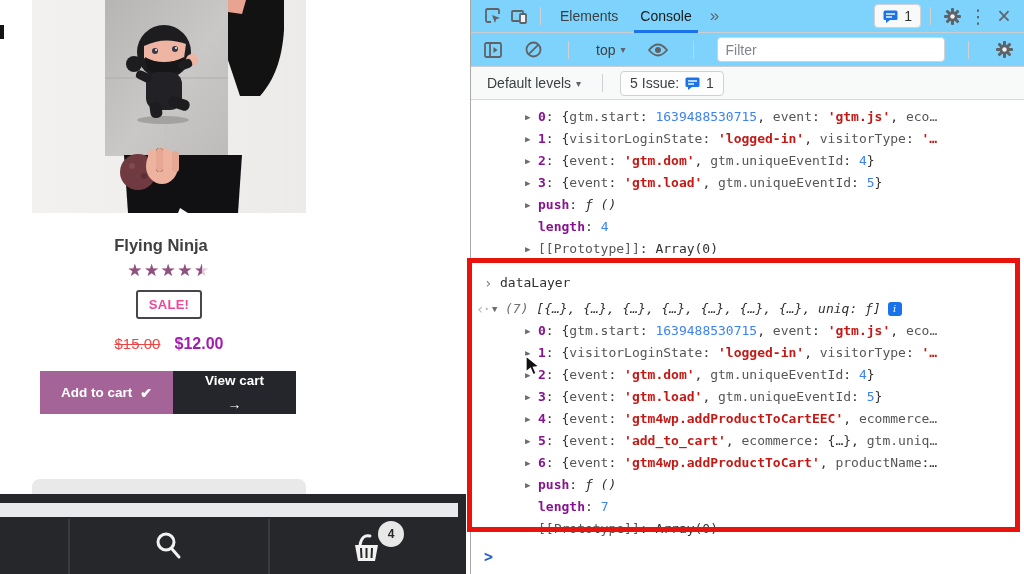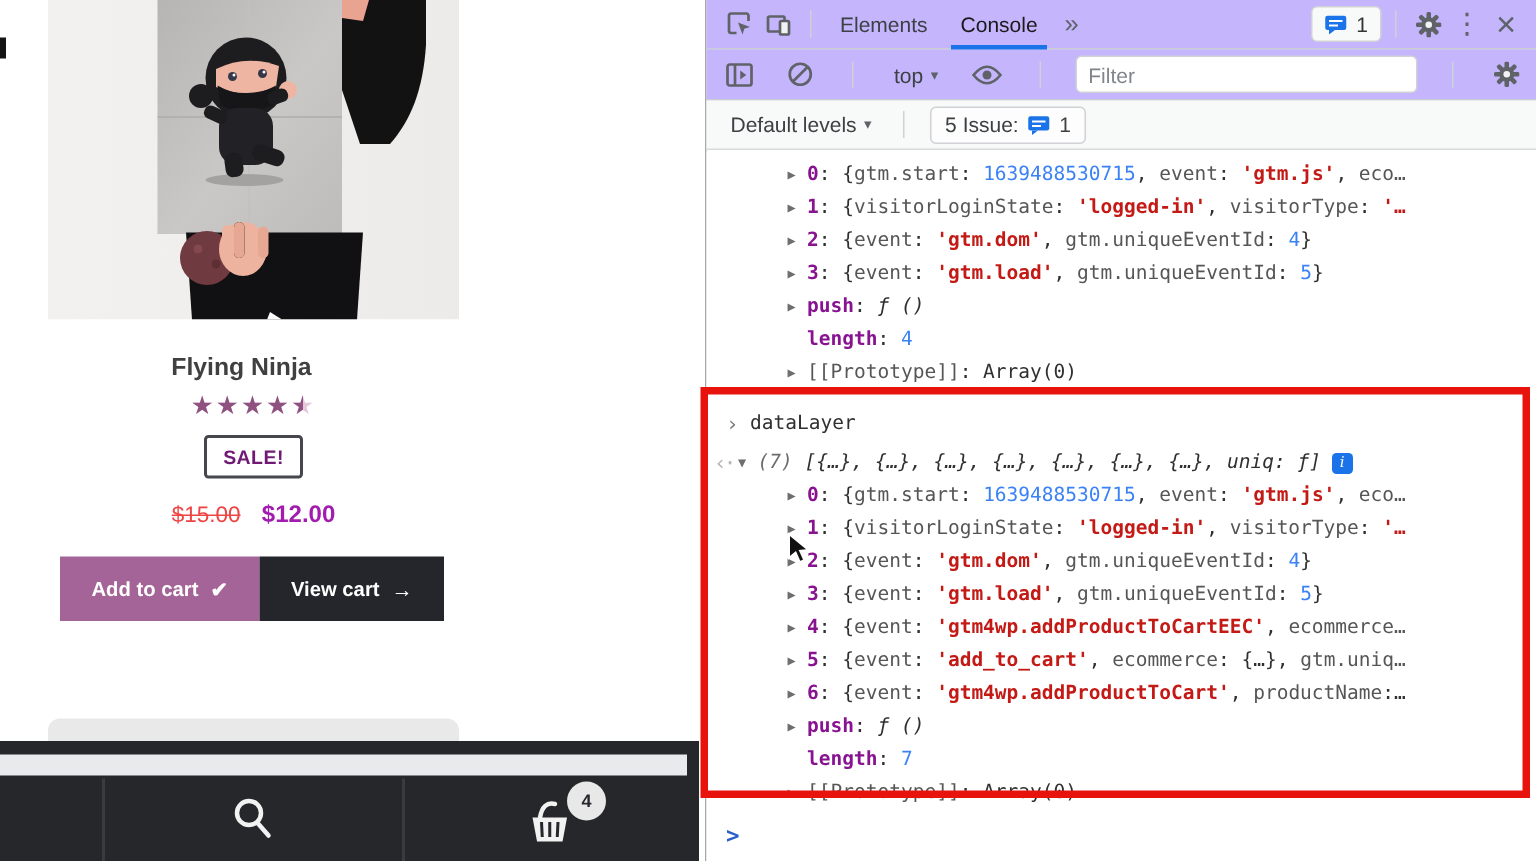--- a/index.html
+++ b/index.html
@@ -12,44 +12,44 @@
   #site { position:absolute; left:0; top:0; width:470px; height:574px; background:#fff; }
   .edge-sliver { position:absolute; left:0; top:25px; width:4px; height:14px; background:#141414; }
   .product-img { position:absolute; left:32px; top:0; width:274px; height:213px; }
   .p-title { position:absolute; left:24px; top:236px; width:274px; text-align:center;
     font-size:16.5px; font-weight:bold; color:#404040; }
   .stars-wrap { position:absolute; left:32px; top:261px; width:274px; text-align:center; }
   .stars { position:relative; display:inline-block; font-size:17px; letter-spacing:1.5px; line-height:20px; color:#e4c9dc; }
   .stars .fill { position:absolute; left:0; top:0; white-space:nowrap; overflow:hidden; color:#8e5180; }
   .sale-wrap { position:absolute; left:32px; top:290px; width:274px; text-align:center; }
   .sale-badge { display:inline-block; border:2px solid #45474d; border-radius:3px;
-    padding:5px 11px; font-size:13px; font-weight:bold; color:#701a75; background:#fff; letter-spacing:.3px;}
+    padding:5px 11px; font-size:13px; font-weight:bold; color:#ec4899; background:#fff; letter-spacing:.3px;}
   .price-row { position:absolute; left:32px; top:335px; width:274px; text-align:center; font-size:15px; }
   .price-old { color:#ef4444; text-decoration:line-through; margin-right:10px; }
   .price-new { color:#a21caf; font-weight:bold; font-size:16px; }
   .btn-row { position:absolute; left:40px; top:371px; display:flex; height:43px; }
   .btn { display:flex; align-items:center; justify-content:center; gap:8px;
     color:#fff; font-weight:bold; font-size:13.5px; cursor:pointer; }
   .btn-add { width:133px; background:#a46497; }
-  .btn-view { width:123px; background:#24262b; }
+  .btn-view { width:123px; background:#24262b;flex-direction:column; }
   .btn .glyph { font-size:14px; }
   .card-top { position:absolute; left:32px; top:479px; width:274px; height:15px;
     background:#e9e9e9; border-radius:8px 8px 0 0; }
   .footer { position:absolute; left:0; top:494px; width:466px; height:80px; background:#26272b; }
   .footer-strip { position:absolute; left:0; top:9px; width:458px; height:14px; background:#e8eaec; }
   .footer-div { position:absolute; top:25px; width:2px; height:55px; background:#3a3b41; }
   .f-search { position:absolute; left:154px; top:36px; width:28px; height:30px; cursor:pointer; }
   .f-cart { position:absolute; left:348px; top:33px; width:56px; height:40px; cursor:pointer; }
   .cart-badge { position:absolute; right:0; top:-6px; width:26px; height:26px; border-radius:50%;
     background:#e8e8e8; color:#26272b; font-size:12px; font-weight:bold;
     display:flex; align-items:center; justify-content:center; }
   
   #devtools { position:absolute; left:470px; top:0; width:554px; height:574px;
     background:#fff; border-left:1px solid #a8a8a8; font-size:14px; color:#333; }
-  .dt-row { display:flex; align-items:center; background:#c4b5fd; border-bottom:1px solid #cacdd1; }
+  .dt-row { display:flex; align-items:center; background:#7dd3fc; border-bottom:1px solid #cacdd1; }
   .dt-tabs { height:33px; padding:0 8px 0 10px; gap:2px; }
   .dt-toolbar { height:34px; padding:0 8px 0 10px; gap:16px; }
   .dt-levels { height:33px; padding:0 8px 0 12px; gap:10px; background:#f8f9f9; border-bottom:1px solid #d7d9db; }
   .dt-sep { width:1px; height:18px; background:#cfd1d4; margin:0 7px; flex:none; }
   .icon-btn { display:flex; align-items:center; justify-content:center; width:24px; height:24px; flex:none; cursor:pointer; }
   .tab { padding:0 10px; height:33px; display:flex; align-items:center; color:#3c4043; cursor:pointer; position:relative; }
   .tab.active { color:#1a1a1a; }
   .tab.active::after { content:""; position:absolute; left:4px; right:4px; bottom:0; height:3px; background:#1a73e8; }
   .more-tabs { color:#5f6368; font-size:17px; padding:0 6px; cursor:pointer; }
   .spacer { flex:1; }

